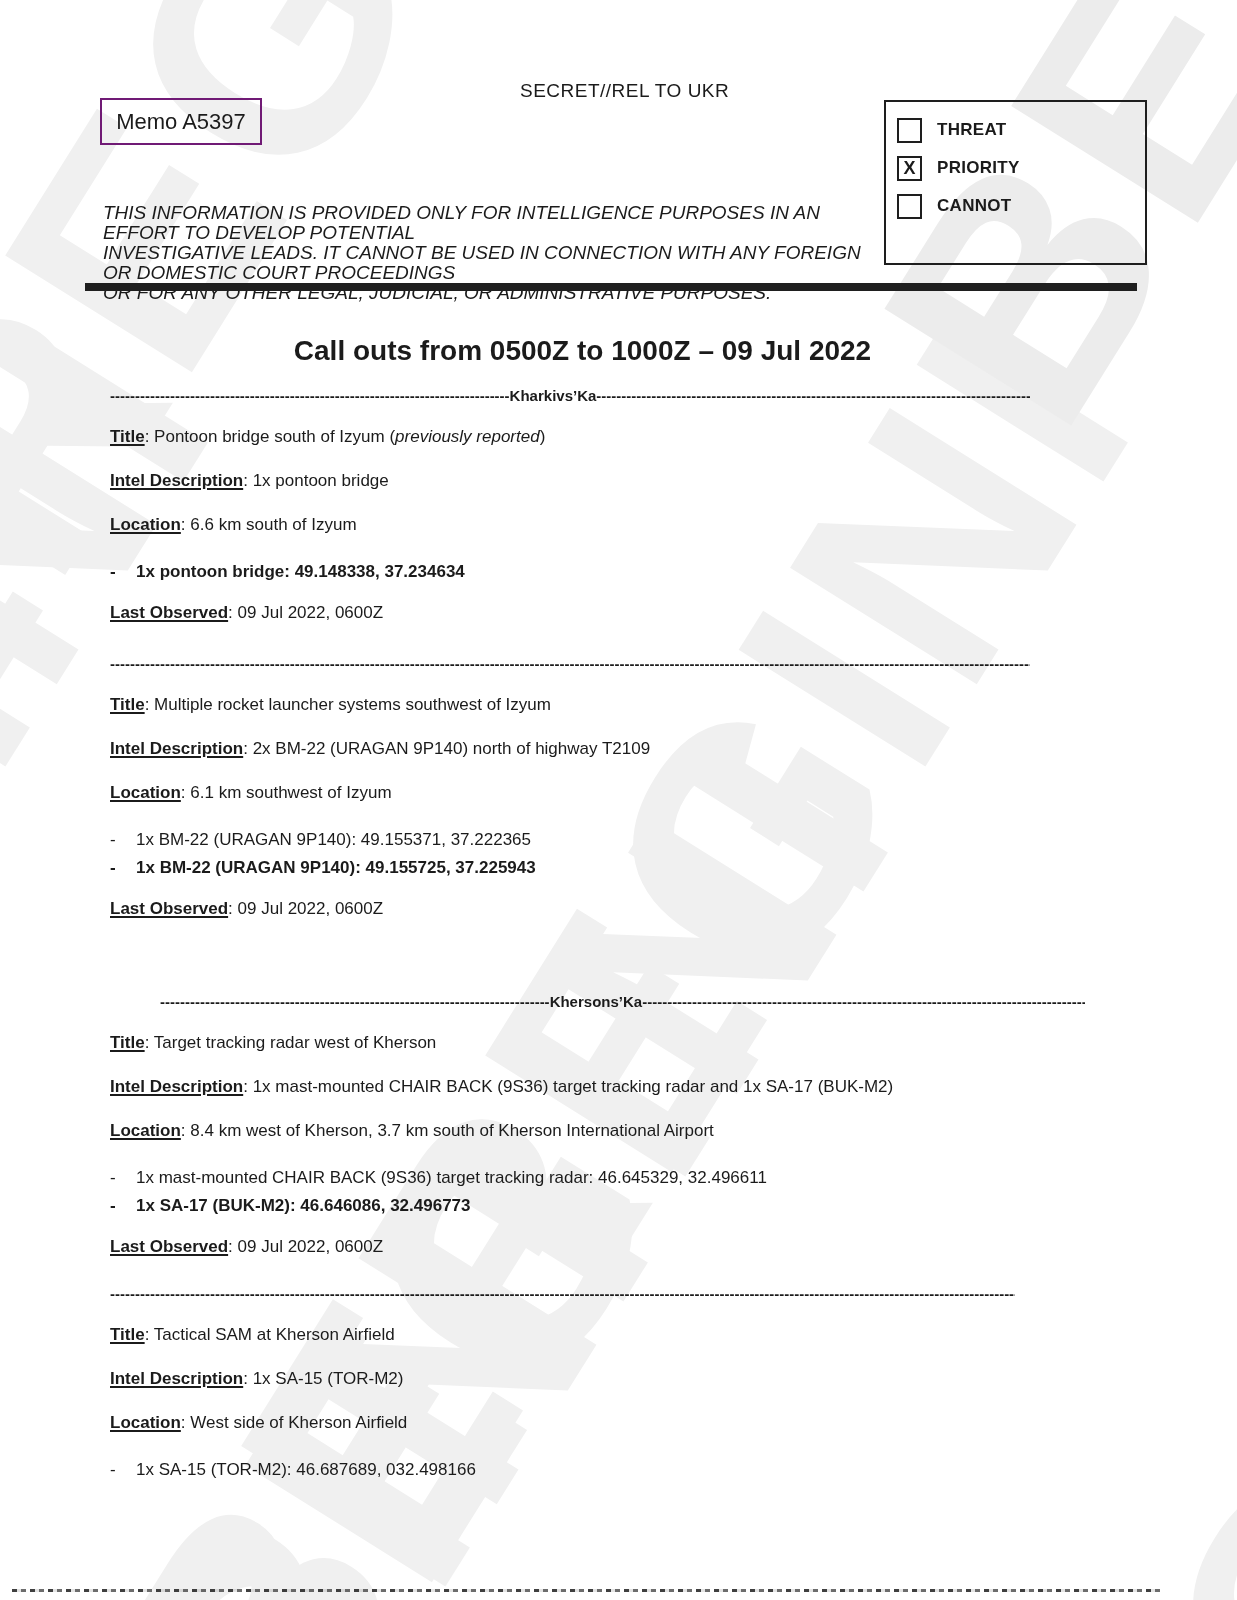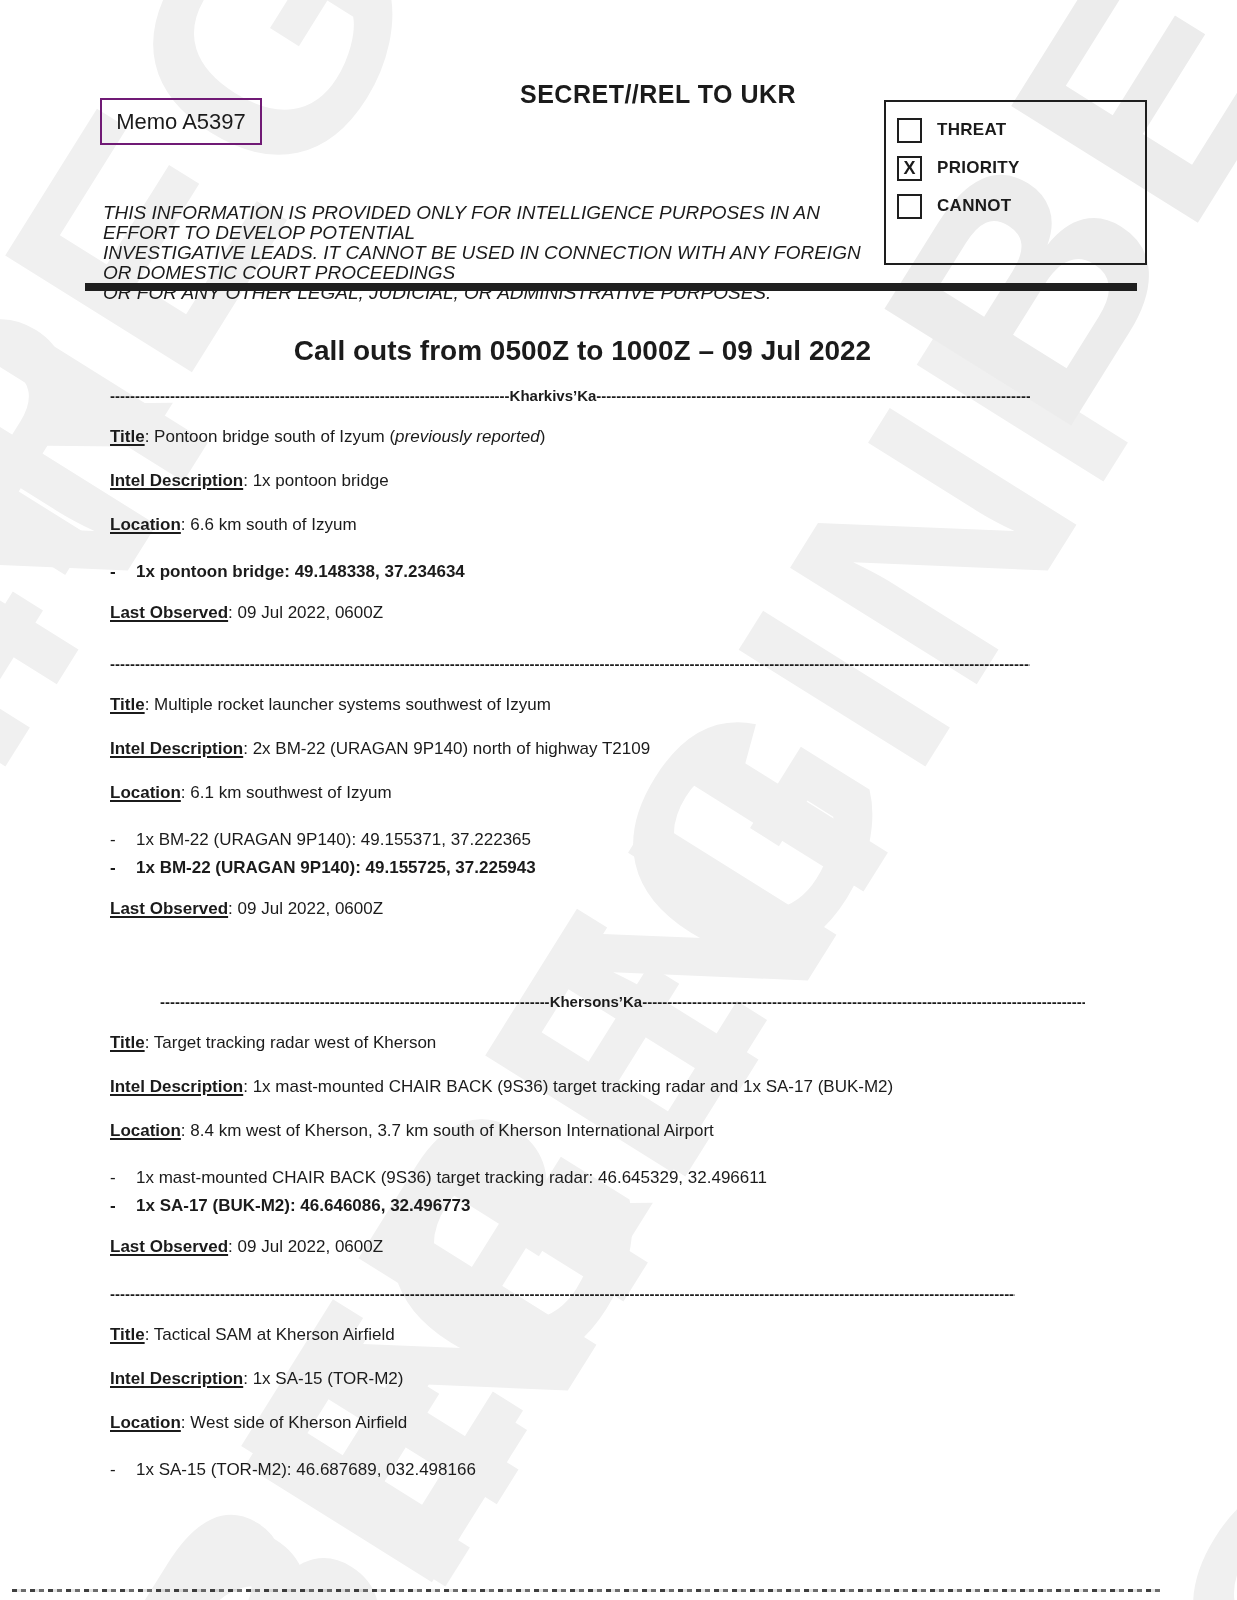--- a/index.html
+++ b/index.html
@@ -30,21 +30,21 @@
   .wm2{left:60px;top:1640px;}
   .wm3{left:620px;top:2400px;}
   .wm4{left:-860px;top:1640px;}
   .wm5{left:-420px;top:2460px;}
   .wm6{left:830px;top:300px;color:#ececec;}
   .wm7{left:-180px;top:2050px;}
   
   .content{position:absolute;inset:0;z-index:1;}
   .classification{
     position:absolute;left:520px;top:80px;
-    font-size:25px;letter-spacing:0.5px;font-weight:bold;
+    font-size:19px;letter-spacing:0.5px;
   }
   .memo-box{
     position:absolute;left:100px;top:98px;
     width:158px;height:43px;
     border:2px solid #701a75;
     display:flex;align-items:center;justify-content:center;
     font-size:22px;
   }
   .precedence-box{
     position:absolute;left:884px;top:100px;

